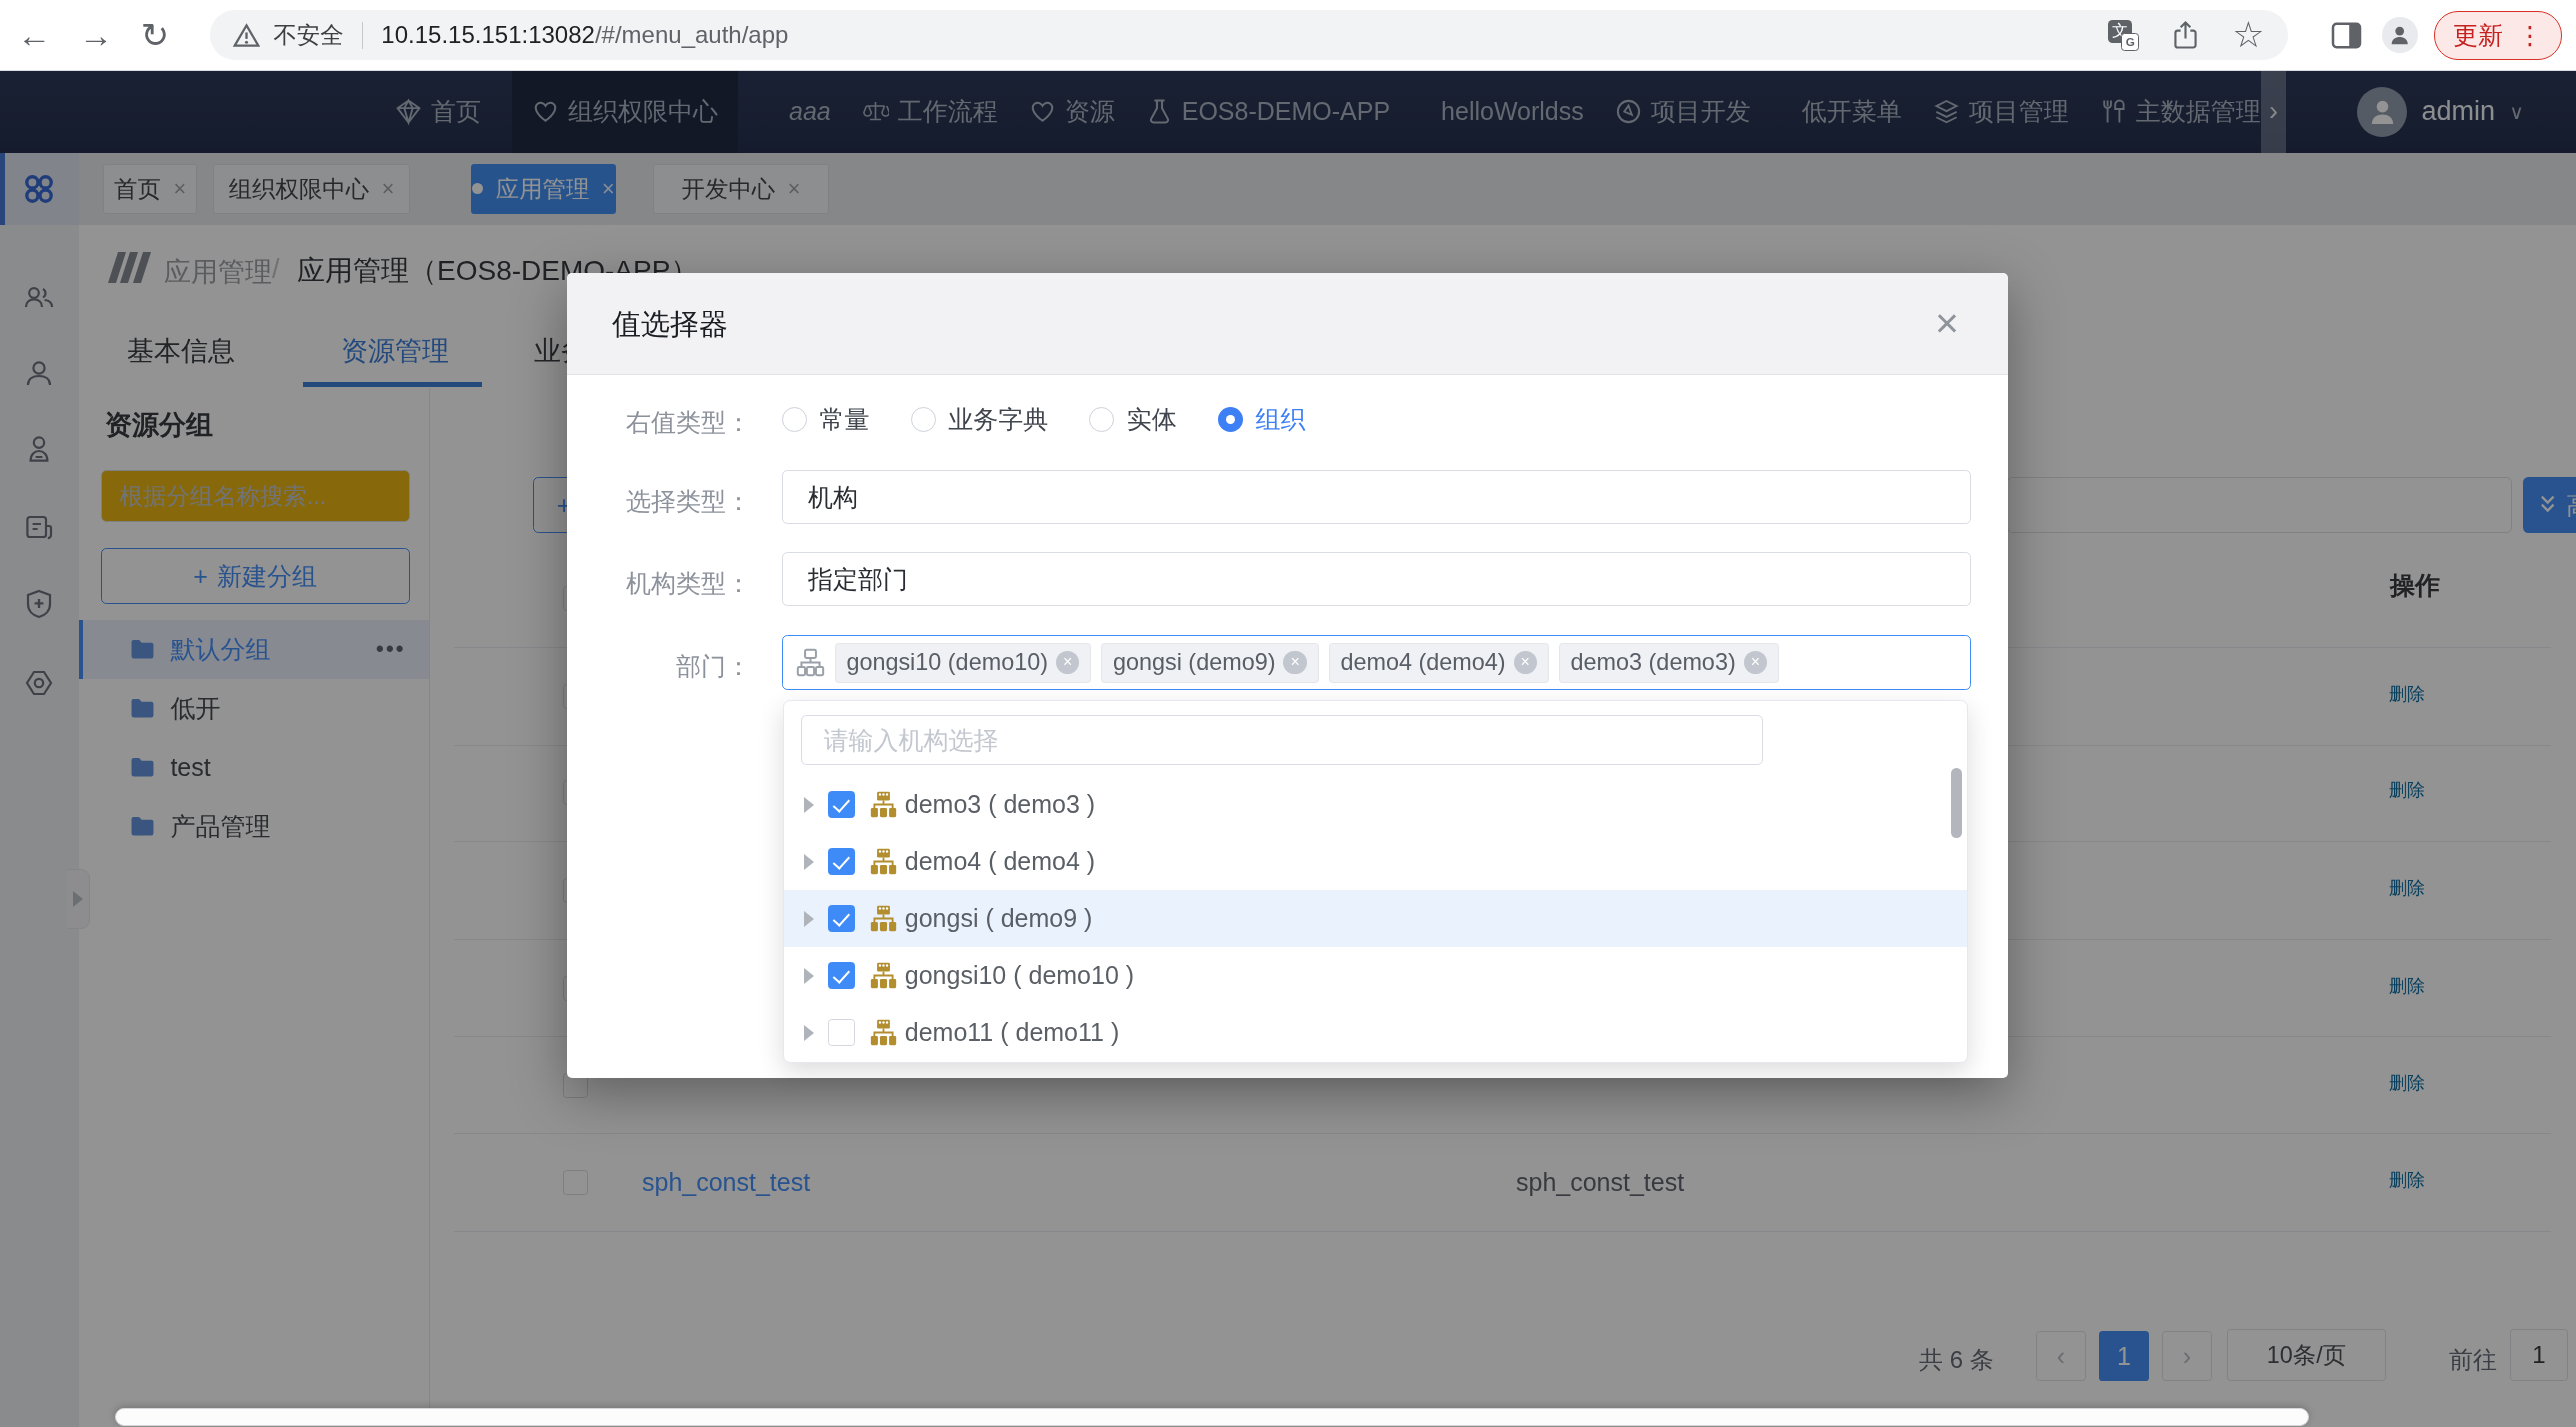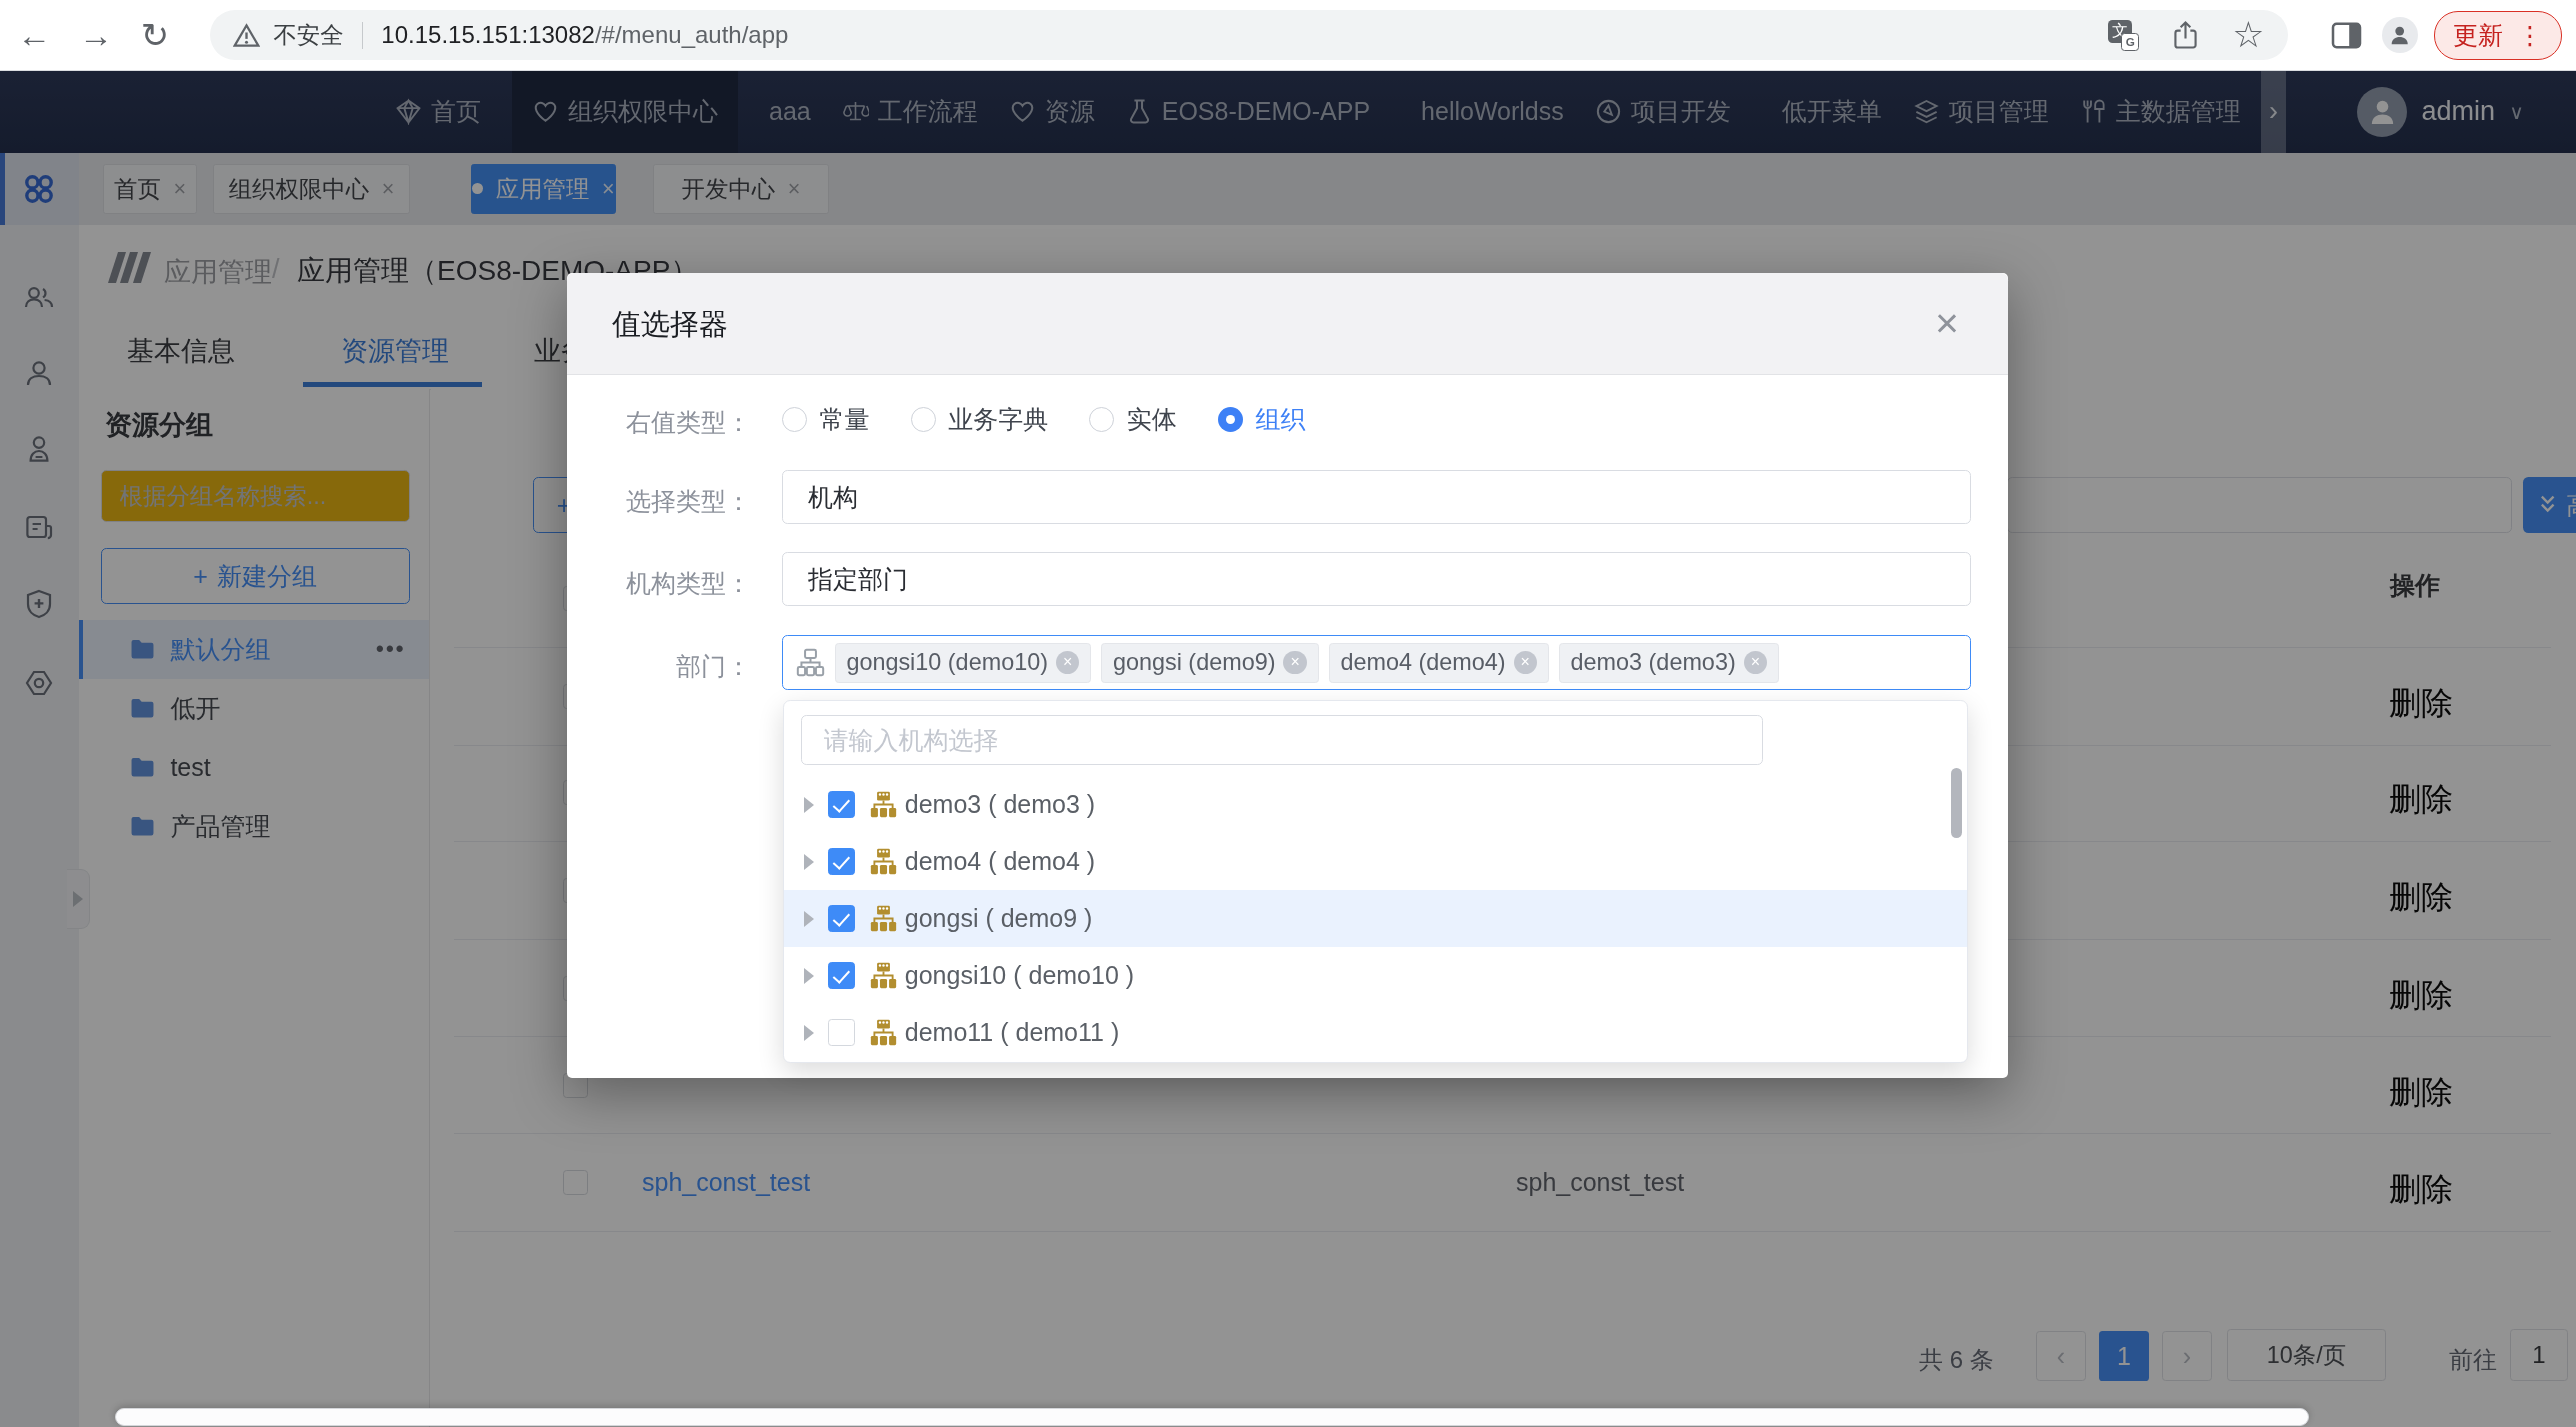--- a/index.html
+++ b/index.html
@@ -101,21 +101,21 @@
   
   .content{position:absolute;left:352px;top:164px;right:0;bottom:0;background:#fff}
   .newdata-btn{position:absolute;left:102px;top:88px;width:144px;height:56px;border:1.8px solid #3E8BF7;border-radius:5.4px;
                box-sizing:border-box;color:#3E8BF7;font-size:25px;background:#fff;display:flex;align-items:center;justify-content:center;white-space:nowrap;overflow:hidden}
   .tbl-search{position:absolute;left:1576px;top:88px;width:505px;height:56px;border:0.9px solid #DCDFE6;border-radius:5.4px;box-sizing:border-box;background:#fff}
   .adv-btn{position:absolute;left:2092px;top:88px;width:106px;height:56px;border-radius:5.4px;background:#3E8BF7;color:#fff;
            font-size:25px;display:flex;align-items:center;justify-content:center;gap:7.2px;cursor:pointer}
   .ops-header{position:absolute;left:1959px;top:180px;font-size:25px;font-weight:bold;color:#303236}
   .chk{position:absolute;width:25px;height:25px;border:0.9px solid #D6D9DE;border-radius:3.6px;background:#fff;box-sizing:border-box}
   .sep{position:absolute;left:23.4px;right:25px;height:0.9px;background:#E9ECF1}
-  .del-link{position:absolute;font-size:32px;color:#000000;cursor:pointer}
+  .del-link{position:absolute;font-size:18px;color:#0369a1;cursor:pointer}
   .row-name{position:absolute;font-size:25px;color:#3E8BF7;cursor:pointer}
   .row-desc{position:absolute;font-size:25px;color:#5A5E66}
   .pg-total{position:absolute;left:1488px;top:955px;font-size:24px;color:#5F6470}
   .pg-btn{position:absolute;top:942px;width:50px;height:50px;border:0.9px solid #DFE1E6;border-radius:3.6px;background:#fff;
           display:flex;align-items:center;justify-content:center;font-size:25px;color:#B6BAC2;box-sizing:border-box;cursor:pointer}
   .pg-cur{position:absolute;left:1668px;top:942px;width:50px;height:50px;border-radius:3.6px;background:#3E8BF7;color:#fff;
           font-size:25px;display:flex;align-items:center;justify-content:center;cursor:pointer}
   .pg-size{position:absolute;left:1796px;top:940px;width:159px;height:52px;border:0.9px solid #DFE1E6;border-radius:3.6px;
            font-size:23.4px;color:#46494F;display:flex;align-items:center;justify-content:center;box-sizing:border-box;background:#fff;cursor:pointer}
   .pg-goto-label{position:absolute;left:2018px;top:955px;font-size:24px;color:#5F6470}
@@ -228,21 +228,21 @@
         <span>首页</span>
       </div>
       <div class="nav-item active">
         <span class="nav-icon">
           <svg viewBox="0 0 16 16" width="27" height="27">
             <path d="M8 13.5 C2.5 9.5 1 5.5 3.2 3.6 C5 2.2 7 3 8 4.6 C9 3 11 2.2 12.8 3.6 C15 5.5 13.5 9.5 8 13.5 Z" fill="none" stroke="currentColor" stroke-width="1.2"></path>
           </svg>
         </span>
         <span>组织权限中心</span>
       </div>
-      <div class="nav-item" style="">
+      <div class="nav-item" style="margin-left: 20px; font-style: italic;">
         <span>aaa</span>
       </div>
       <div class="nav-item">
         <span class="nav-icon">
           <svg viewBox="0 0 17 16" width="27" height="27">
             <path d="M8.5 2 V13 M5 13 H12 M2.8 4.5 H14.2 M2.8 4.5 L1.2 8.5 A2.3 2.3 0 0 0 5.8 8.5 L4.2 4.5 M14.2 4.5 L12.6 8.5 A2.3 2.3 0 0 0 17.2 8.5 L15.6 4.5" fill="none" stroke="currentColor" stroke-width="1"></path>
           </svg>
         </span>
         <span>工作流程</span>
       </div>

